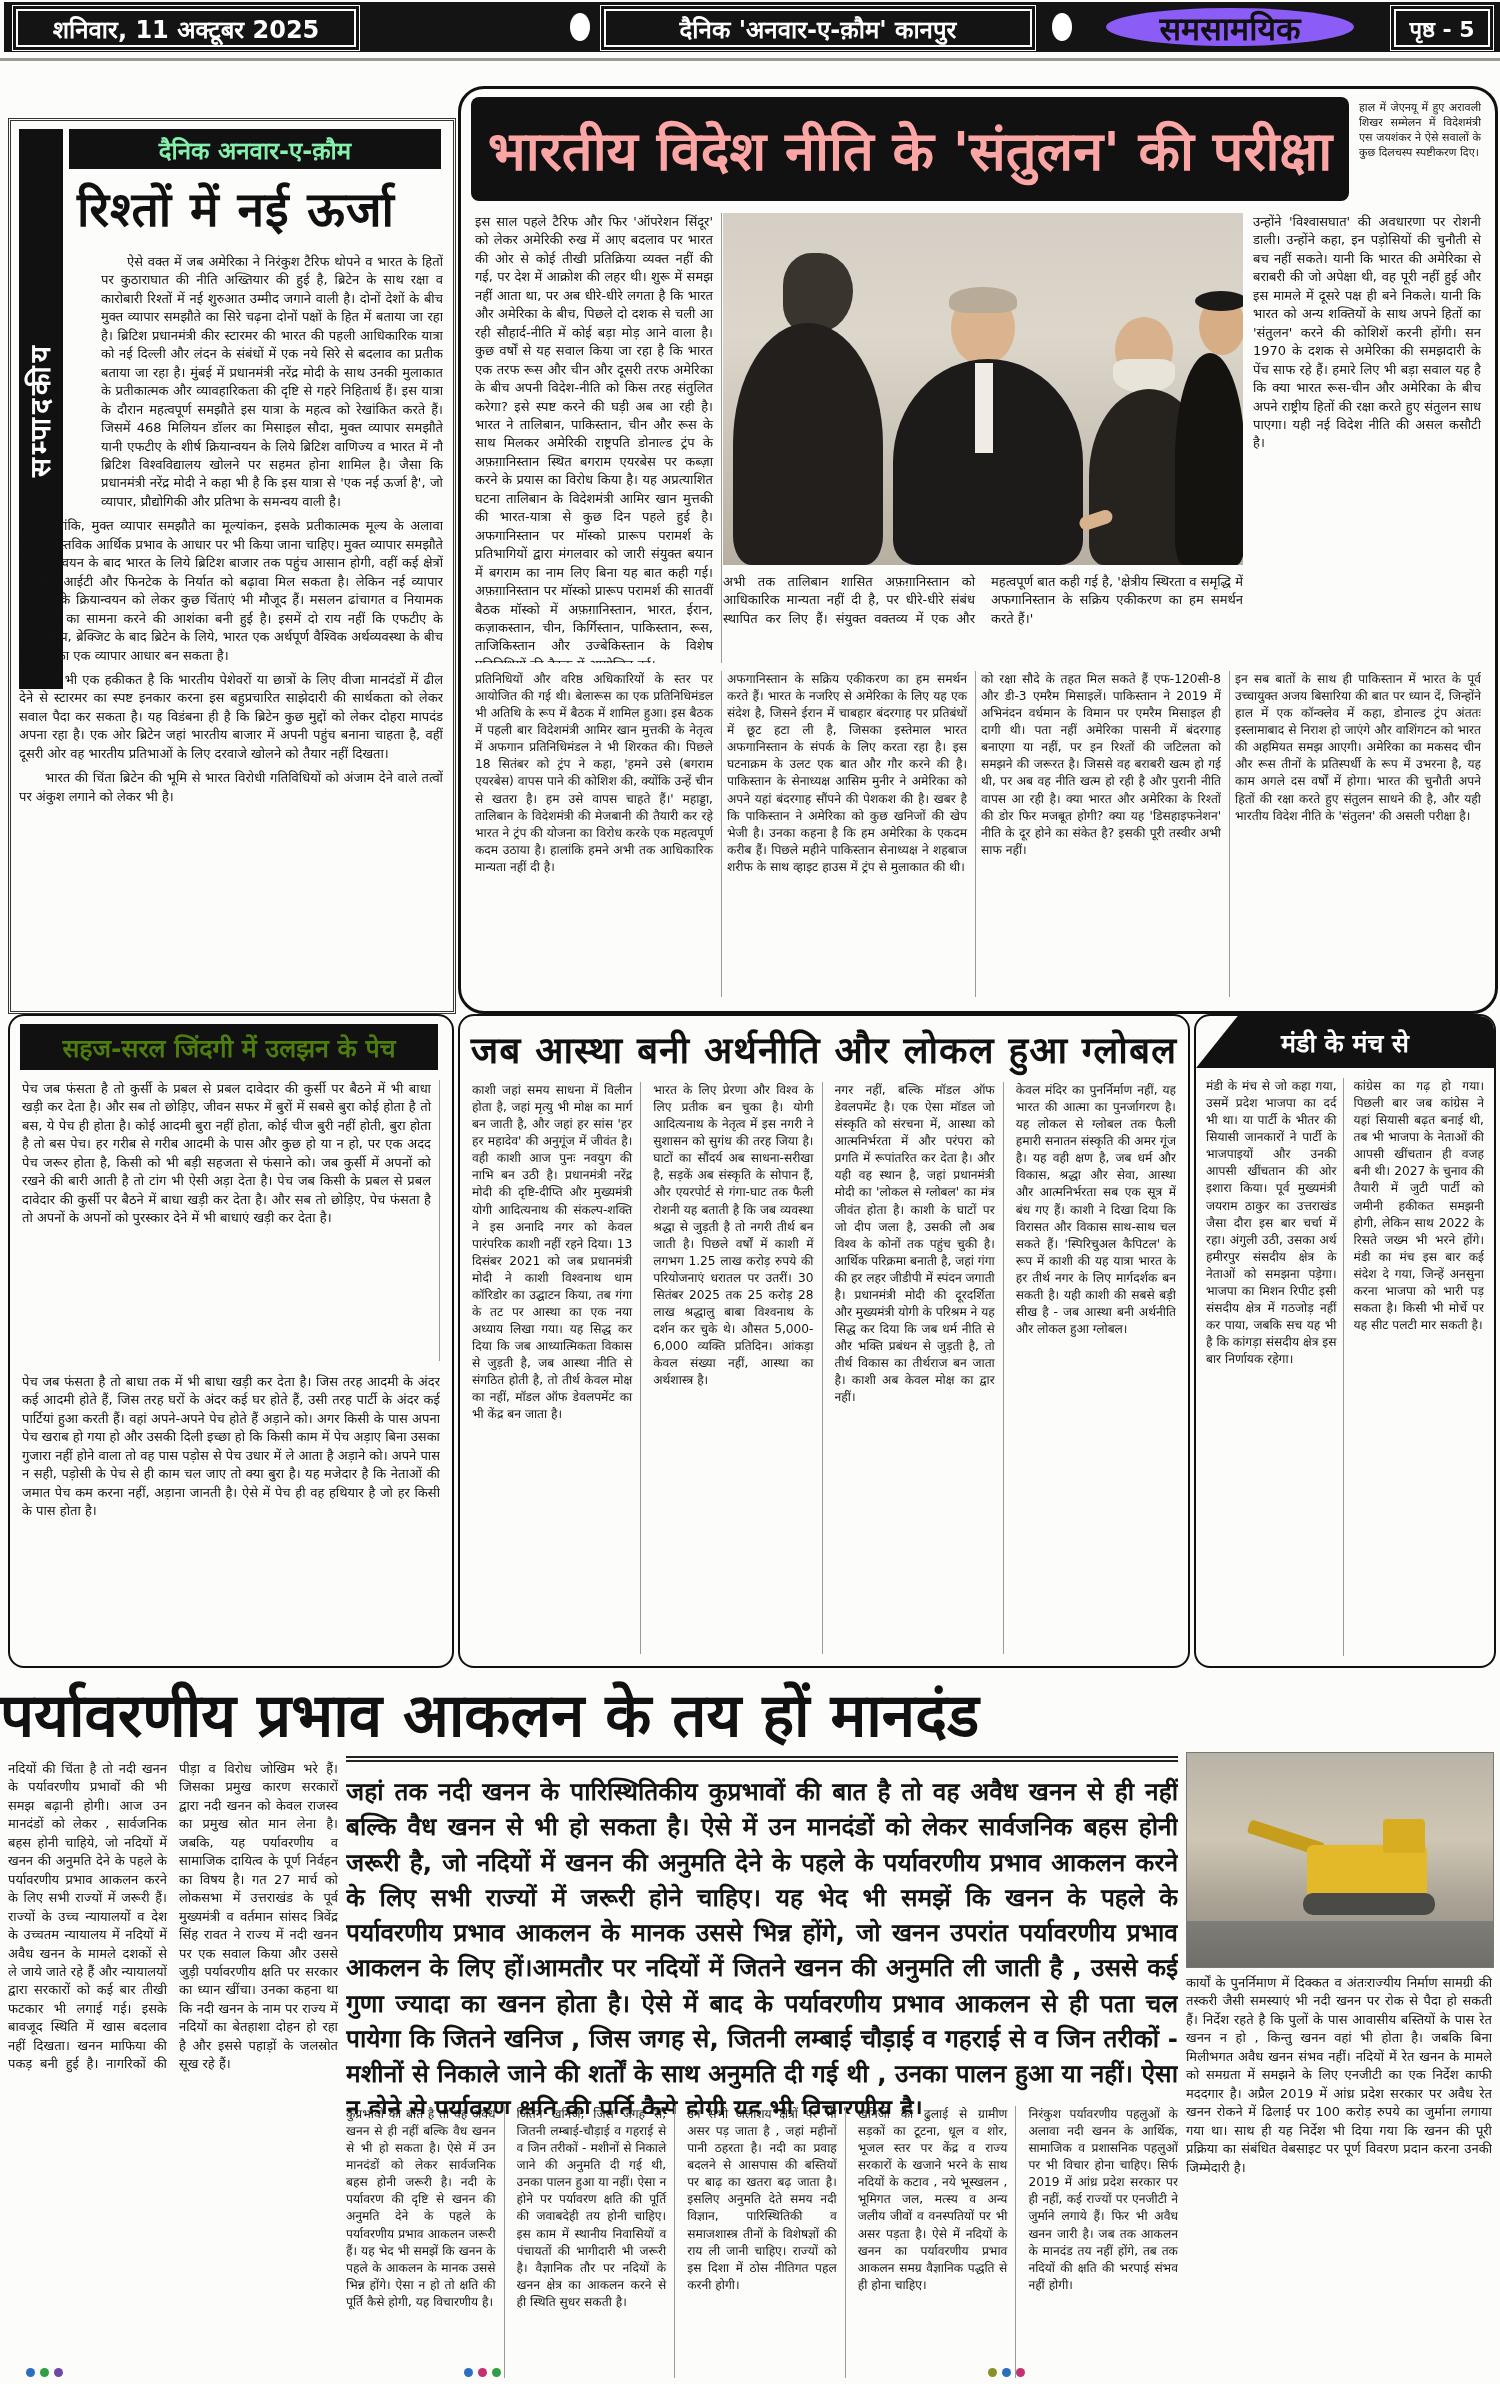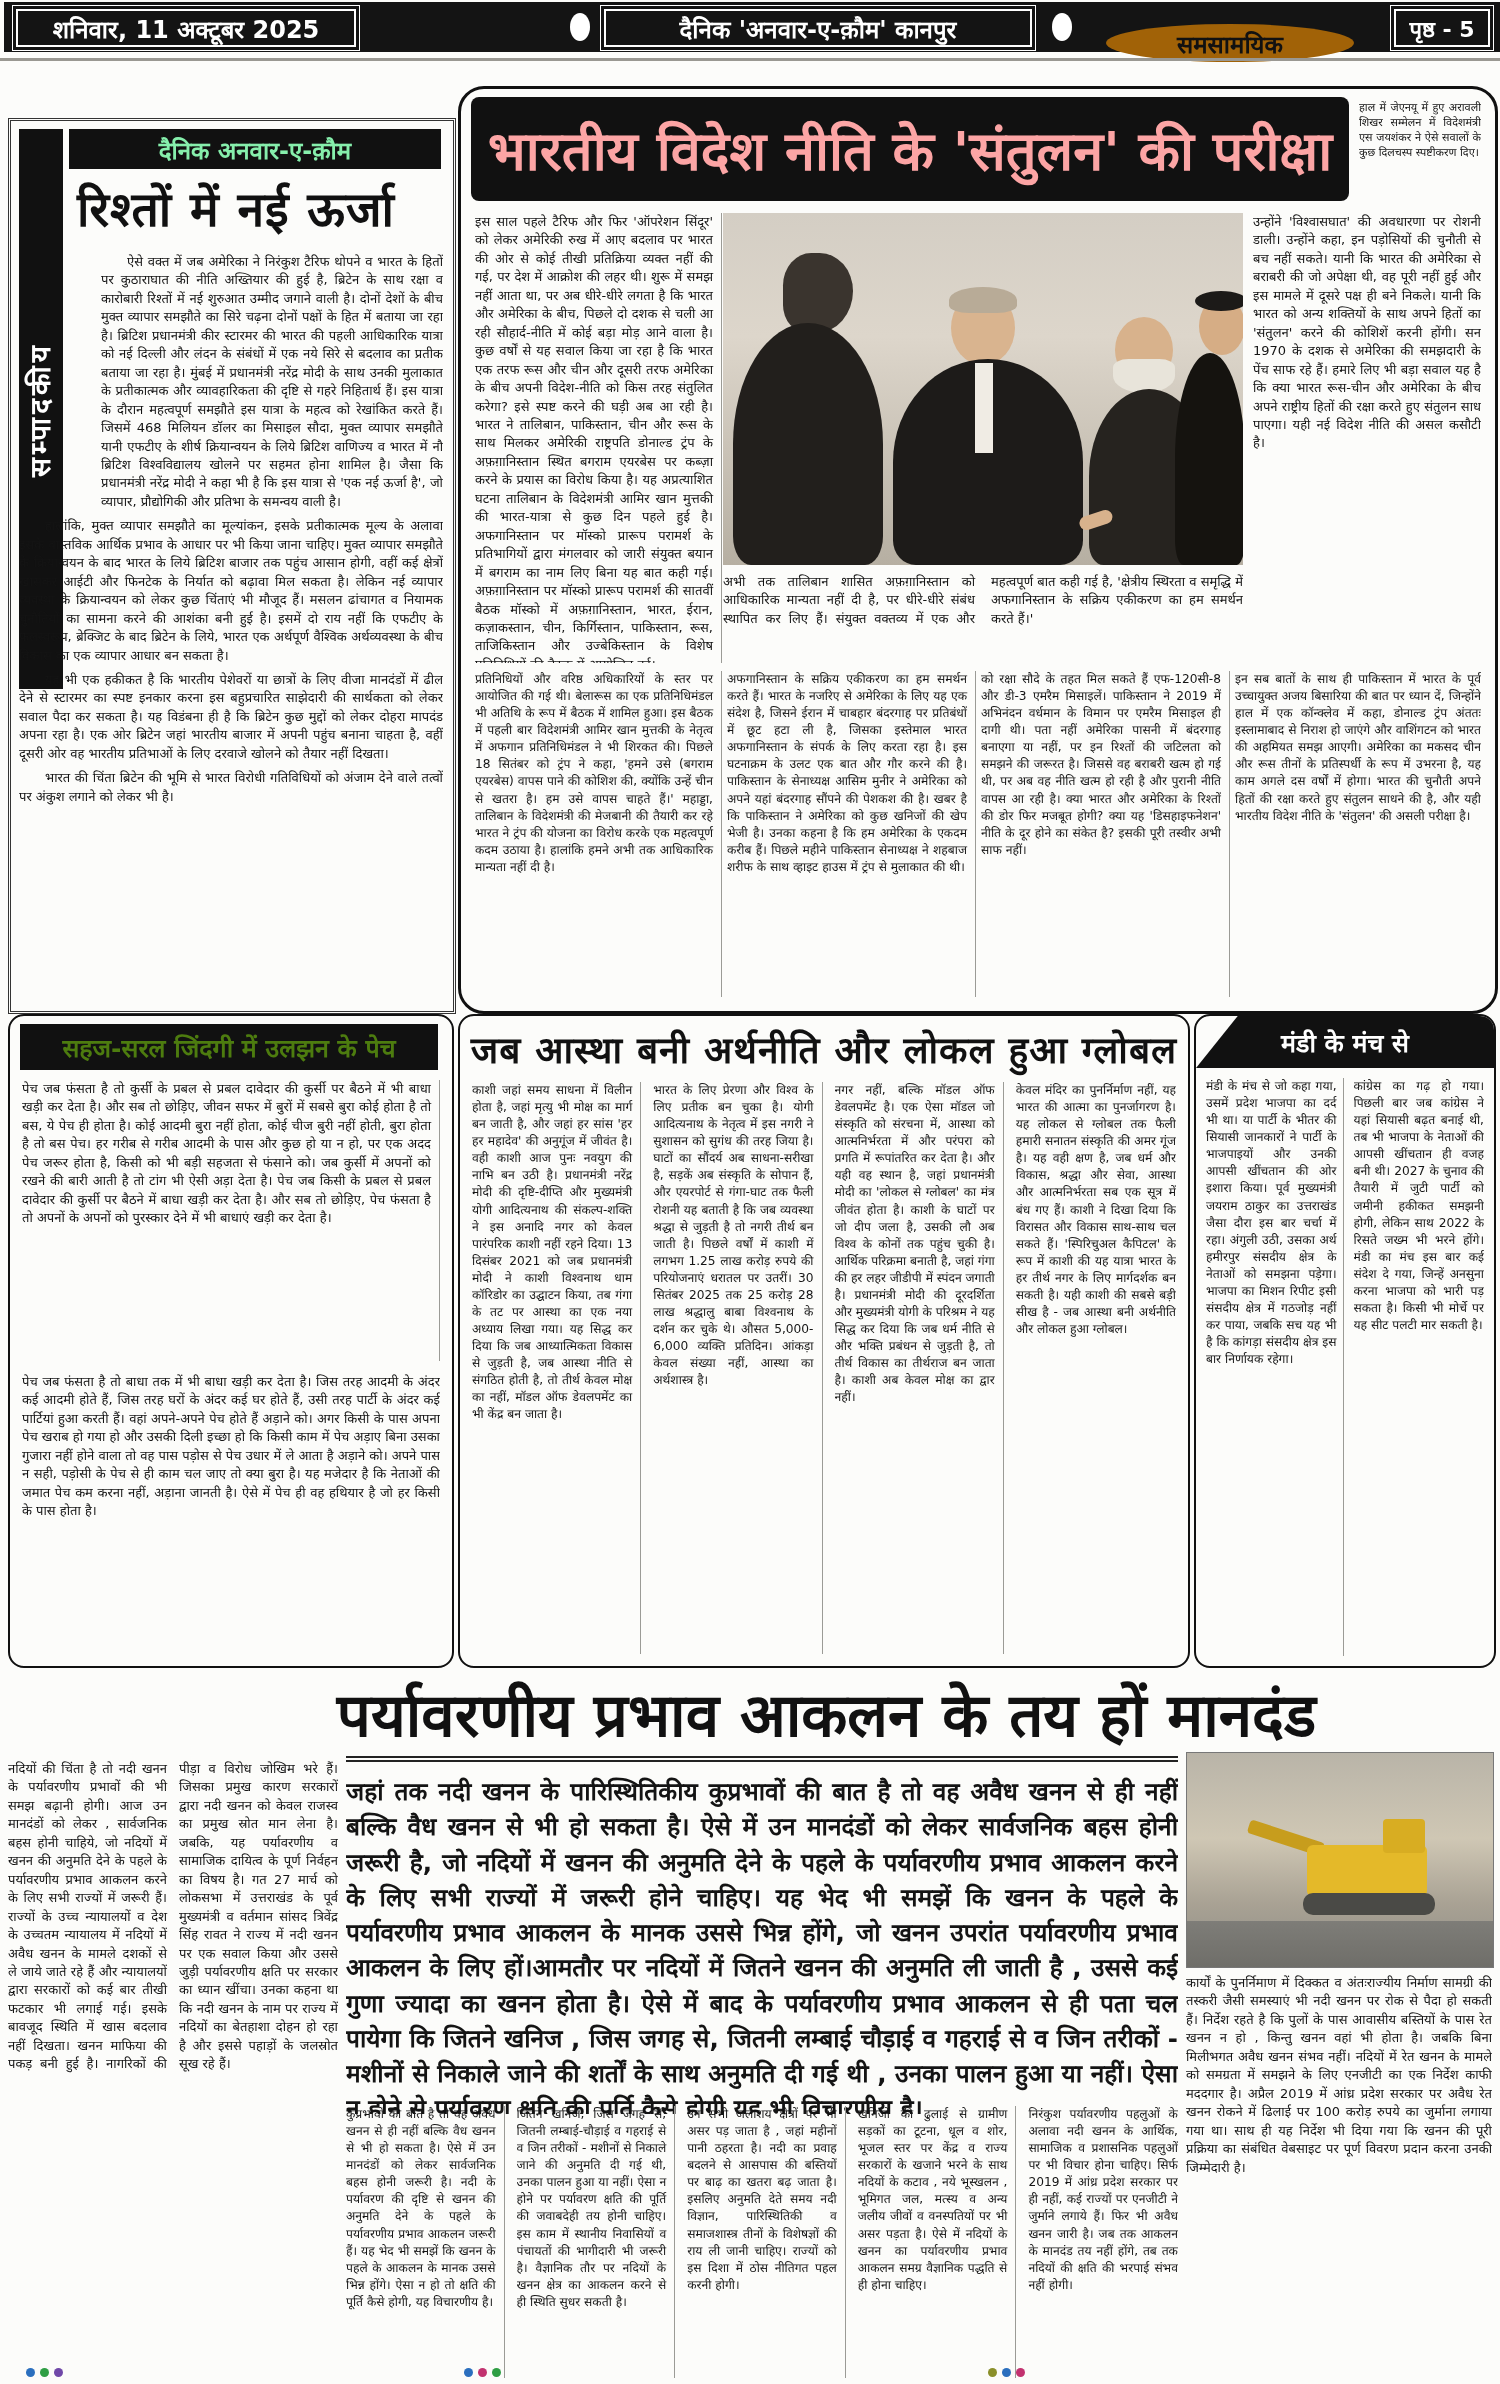--- a/index.html
+++ b/index.html
@@ -8,22 +8,22 @@
   .abs{position:absolute;}
   
   #masthead{left:4px;top:2px;width:1490px;height:50px;background:#141414;padding-left:11px;}
   .mast-box{position:absolute;border:2px solid #fff;box-shadow:0 0 0 3px #141414,0 0 0 4px #fff;
             color:#fff;font-weight:bold;display:flex;align-items:center;justify-content:center;}
   .mast-date{left:12px;top:7px;width:336px;height:34px;font-size:24px;}
   .mast-title{left:600px;top:7px;width:424px;height:34px;font-size:24px;}
   .mast-page{left:1390px;top:7px;width:92px;height:34px;font-size:22px;}
   .mast-dot{position:absolute;width:20px;height:28px;border-radius:50%;background:#fff;}
   .mast-oval{position:absolute;left:1102px;top:6px;width:248px;height:38px;border-radius:50%;
-             background:#a16207;color:#111;font-weight:bold;font-size:24px;
-             display:flex;align-items:center;justify-content:center;margin-top:16px;}
+             background:#8b5cf6;color:#111;font-weight:bold;font-size:32px;
+             display:flex;align-items:center;justify-content:center;}
   #top-rule{left:0;top:58px;width:1500px;height:3px;background:#9a9892;}
   
   .bodytxt{font-size:13px;line-height:1.42;text-align:justify;overflow:hidden;}
   .smalltxt{font-size:12.2px;line-height:1.4;text-align:justify;overflow:hidden;}
   .colrule{border-right:1px solid #9b9b96;}
   
   #editorial{left:8px;top:118px;width:442px;height:890px;border:3px double #333;overflow:hidden;}
   .ed-kicker{position:absolute;left:58px;top:8px;width:372px;height:40px;background:#111;color:#86efac;
              font-weight:bold;font-size:24px;display:flex;align-items:center;justify-content:center;}
   .ed-headline{position:absolute;left:66px;top:54px;width:368px;font-size:48px;font-weight:bold;
@@ -59,21 +59,21 @@
   .mid-center-hdr{position:absolute;left:0;top:6px;width:728px;height:52px;color:#111;font-weight:bold;
                   font-size:37px;display:flex;align-items:center;justify-content:center;letter-spacing:1px;}
   .mid-center-cols{position:absolute;left:12px;top:66px;width:704px;height:572px;display:flex;gap:12px;}
   #mid-right{left:1194px;top:1014px;width:298px;height:650px;}
   .mid-right-hdr{position:absolute;left:0;top:0;width:298px;height:52px;background:#111;color:#fff;
                  font-weight:bold;font-size:25px;display:flex;align-items:center;justify-content:center;
                  clip-path:polygon(14% 0,100% 0,100% 100%,0 100%);}
   .mid-right-cols{position:absolute;left:10px;top:62px;width:278px;height:578px;display:flex;gap:10px;}
   .flexcol{flex:1;overflow:hidden;}
   
-  #bot-headline{left:0;top:1672px;width:1316px;text-align:right;font-size:60px;font-weight:bold;color:#111;}
+  #bot-headline{left:0;top:1672px;width:1316px;text-align:left;font-size:60px;font-weight:bold;color:#111;}
   #bot-left{left:8px;top:1760px;width:330px;height:616px;column-count:2;column-gap:12px;}
   #bot-intro{left:346px;top:1756px;width:832px;height:340px;border-top:6px double #222;padding-top:12px;
              font-size:24.5px;font-weight:bold;line-height:1.44;text-align:justify;overflow:hidden;}
   #bot-photo{left:1186px;top:1752px;width:306px;height:214px;overflow:hidden;border:1px solid #777;
              background:linear-gradient(180deg,#b9b4a8 0%,#cfc7b4 40%,#a9a294 70%,#8e8d86 100%);}
   #bot-photo-col{left:1186px;top:1974px;width:306px;height:402px;}
   #bot-cols{left:346px;top:2106px;width:832px;height:272px;display:flex;gap:12px;}
   .mach-body{position:absolute;left:120px;top:92px;width:120px;height:52px;background:#e4b929;border-radius:6px;}
   .mach-cab{position:absolute;left:196px;top:66px;width:42px;height:34px;background:#d8ad22;border-radius:4px;}
   .mach-arm{position:absolute;left:60px;top:78px;width:78px;height:14px;background:#c79d1d;transform:rotate(18deg);border-radius:4px;}

